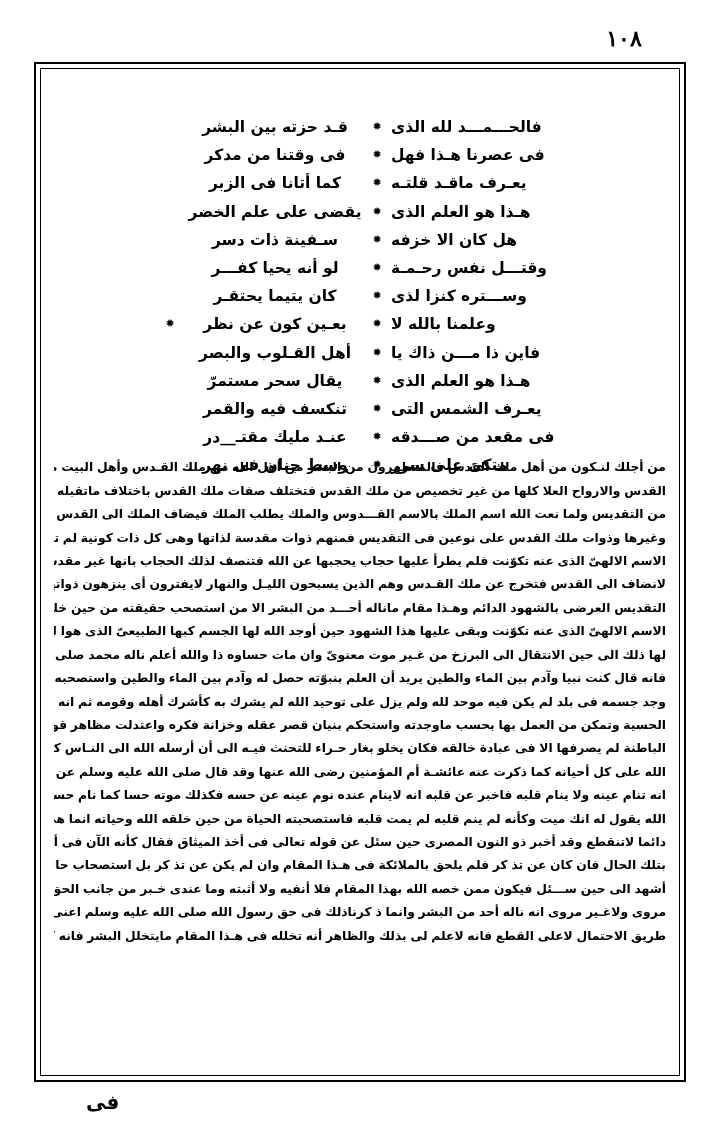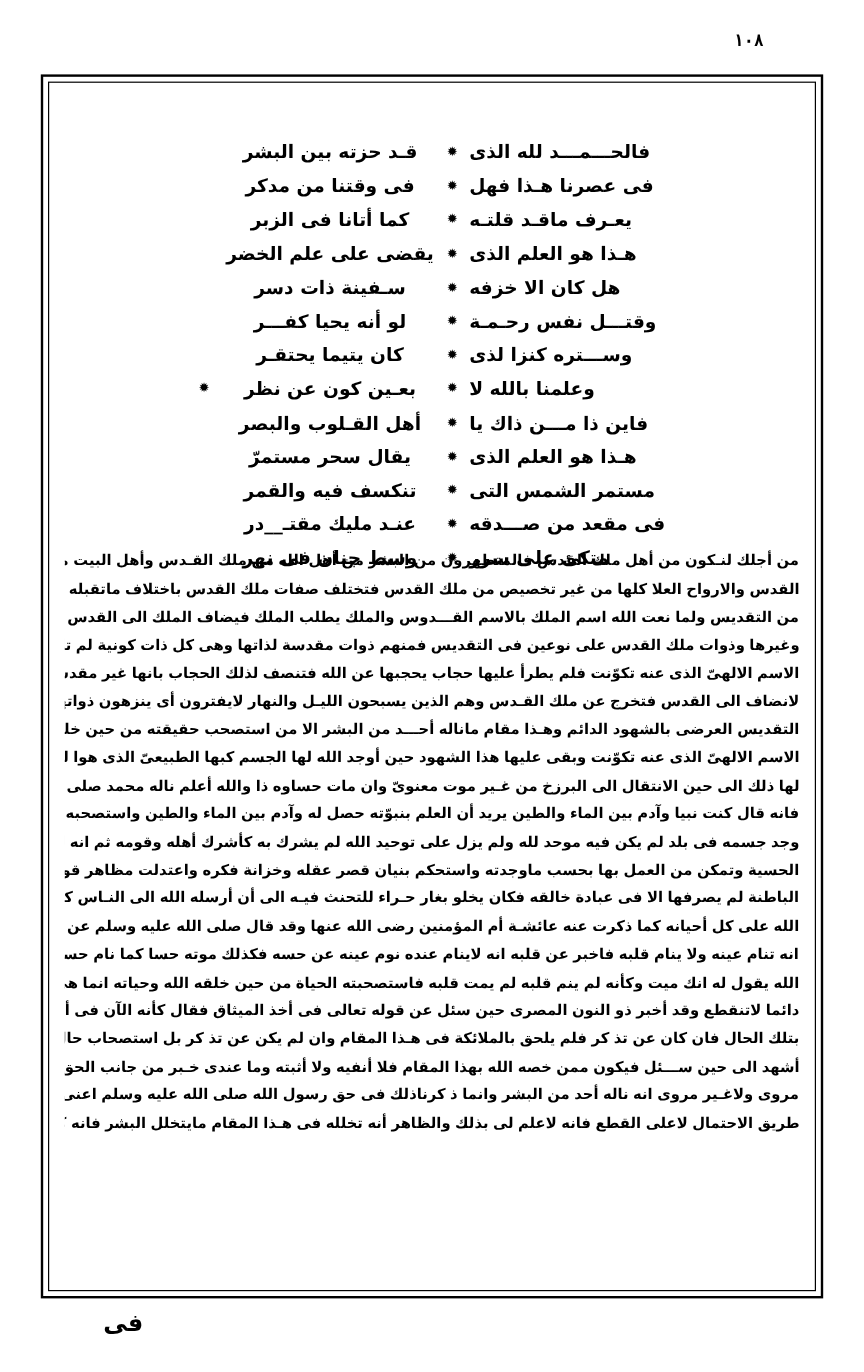--- a/index.html
+++ b/index.html
@@ -17,22 +17,22 @@
     color: #000000;
   }
 
   
   #page-number {
     position: absolute;
     top: 26px;
     right: 36px;
     width: 120px;
     text-align: center;
-    font-family: Liberation Mono, monospace;
-    font-size: 14px;
+    font-family: Liberation Sans, sans-serif;
+    font-size: 22px;
     font-weight: 700;
     letter-spacing: 1px;
     direction: rtl;
   }
 
   
   #page-frame {
     position: absolute;
     left: 34px;
     top: 62px;
@@ -225,21 +225,21 @@
         <span class="hemistich left">أهل القـلوب والبصر</span>
         <span class="verse-star lead empty">✹</span>
       </div>
       <div class="verse">
         <span class="hemistich right">هـذا هو العلم الذى</span>
         <span class="verse-star">✹</span>
         <span class="hemistich left">يقال سحر مستمرّ</span>
         <span class="verse-star lead empty">✹</span>
       </div>
       <div class="verse">
-        <span class="hemistich right">مستمر الشمس التى</span>
+        <span class="hemistich right">يعـرف الشمس التى</span>
         <span class="verse-star">✹</span>
         <span class="hemistich left">تنكسف فيه والقمر</span>
         <span class="verse-star lead empty">✹</span>
       </div>
       <div class="verse">
         <span class="hemistich right">فى مقعد من صـــدقه</span>
         <span class="verse-star">✹</span>
         <span class="hemistich left">عنـد مليك مقتـ__در</span>
         <span class="verse-star lead empty">✹</span>
       </div>

